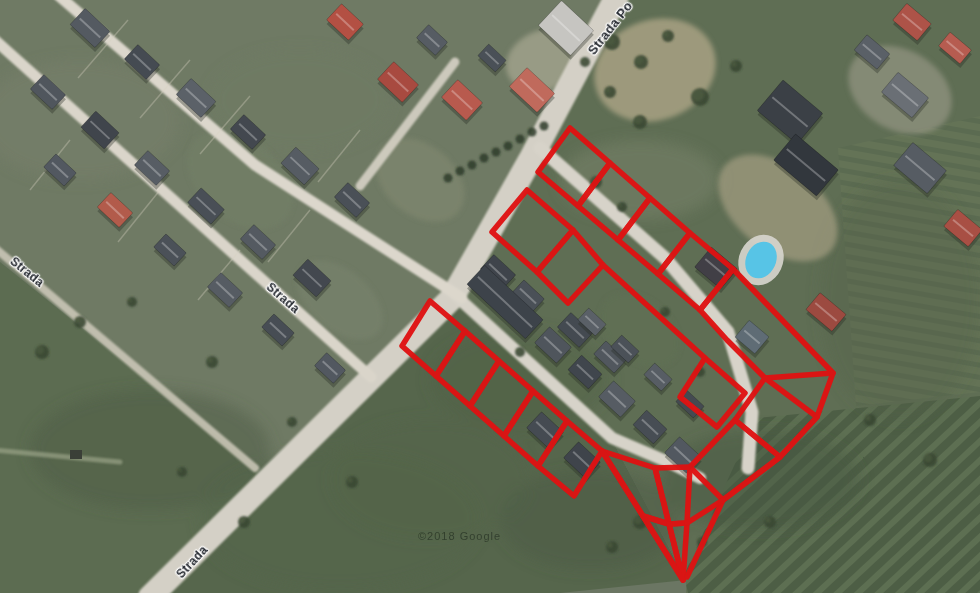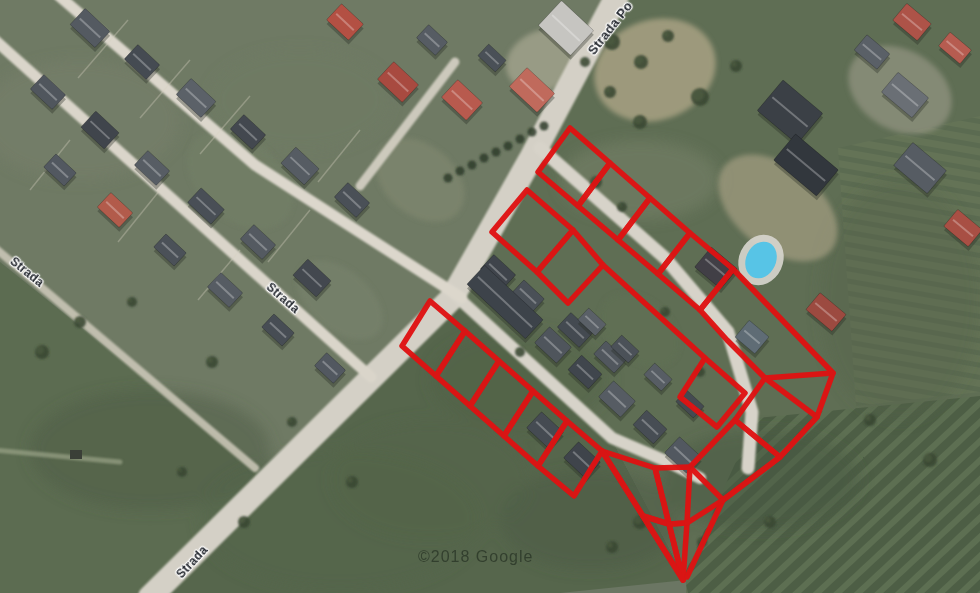--- a/index.html
+++ b/index.html
@@ -2,21 +2,21 @@
 <html><head>
 <meta charset="utf-8">
 <style>
   html,body{margin:0;padding:0;background:#222;}
   #viewport{position:relative;width:980px;height:593px;overflow:hidden;
     font-family:"Liberation Sans",sans-serif;background:#6b7663;}
   #scene{position:absolute;left:0;top:0;}
   .street-label{position:absolute;font-weight:700;color:#23272e;white-space:nowrap;
     text-shadow:0 0 2px #fff,0 0 2px #fff,1px 1px 1px #fff,-1px -1px 1px #fff,1px -1px 1px #fff,-1px 1px 1px #fff;
     letter-spacing:.3px;pointer-events:none;}
-  #attribution{position:absolute;left:418px;top:548px;font-size:16px;color:rgba(8,18,12,.45);
+  #attribution{position:absolute;left:418px;top:530px;font-size:11px;color:rgba(8,18,12,.45);
     letter-spacing:1px;pointer-events:none;}
 </style>
 </head>
 <body>
 
 <div id="viewport">
   <svg id="scene" width="980" height="593" viewBox="0 0 980 593">
       <defs>
         <filter id="b1" x="-30%" y="-30%" width="160%" height="160%">
           <feGaussianBlur stdDeviation="0.8"></feGaussianBlur>

